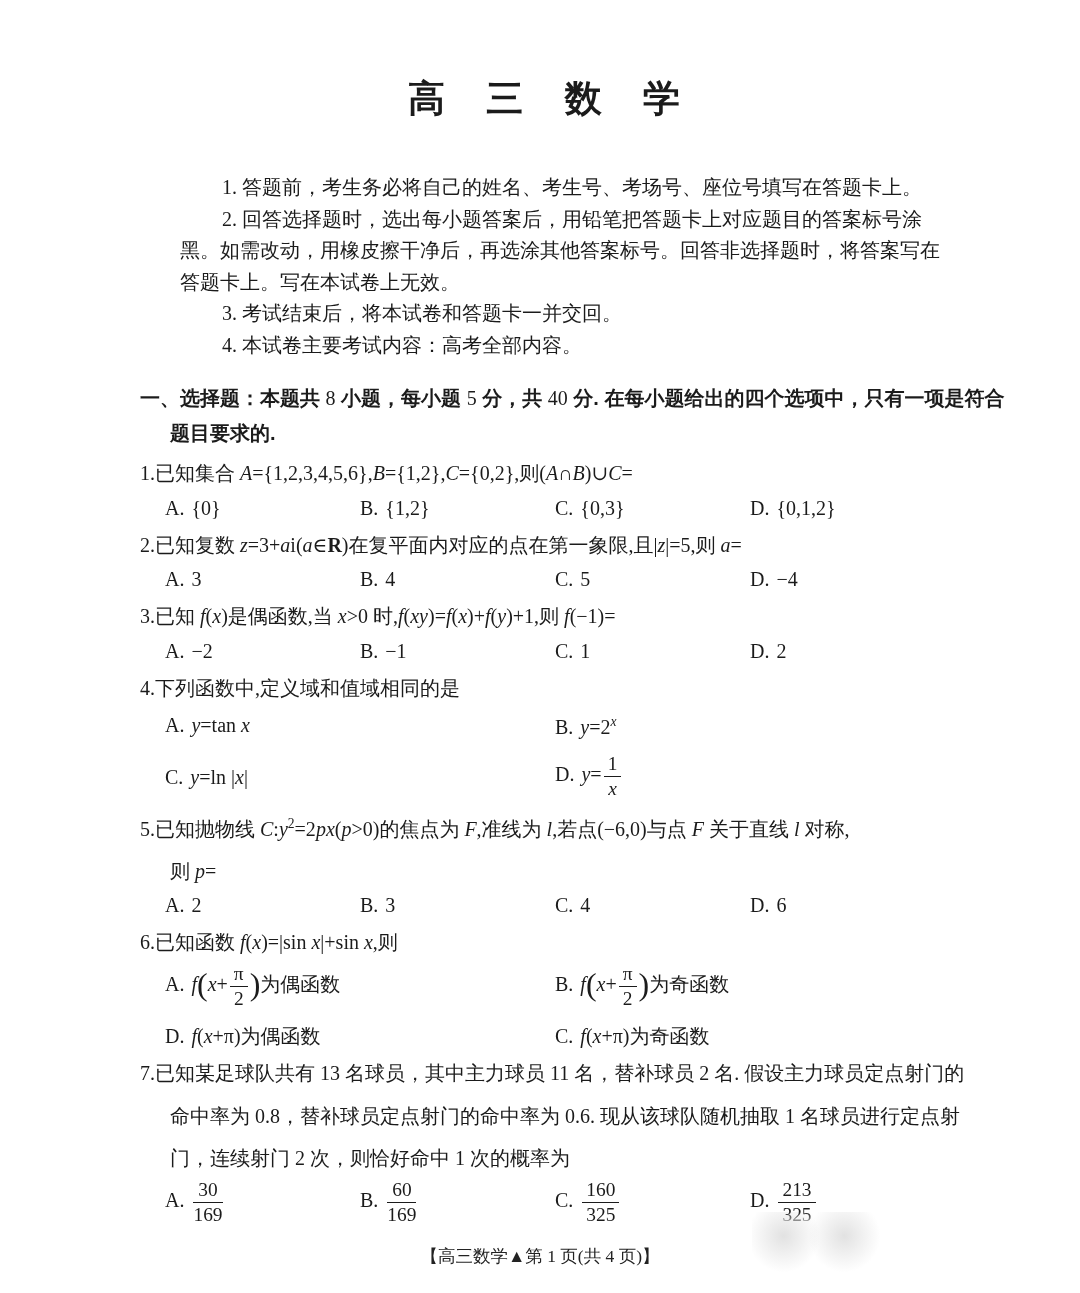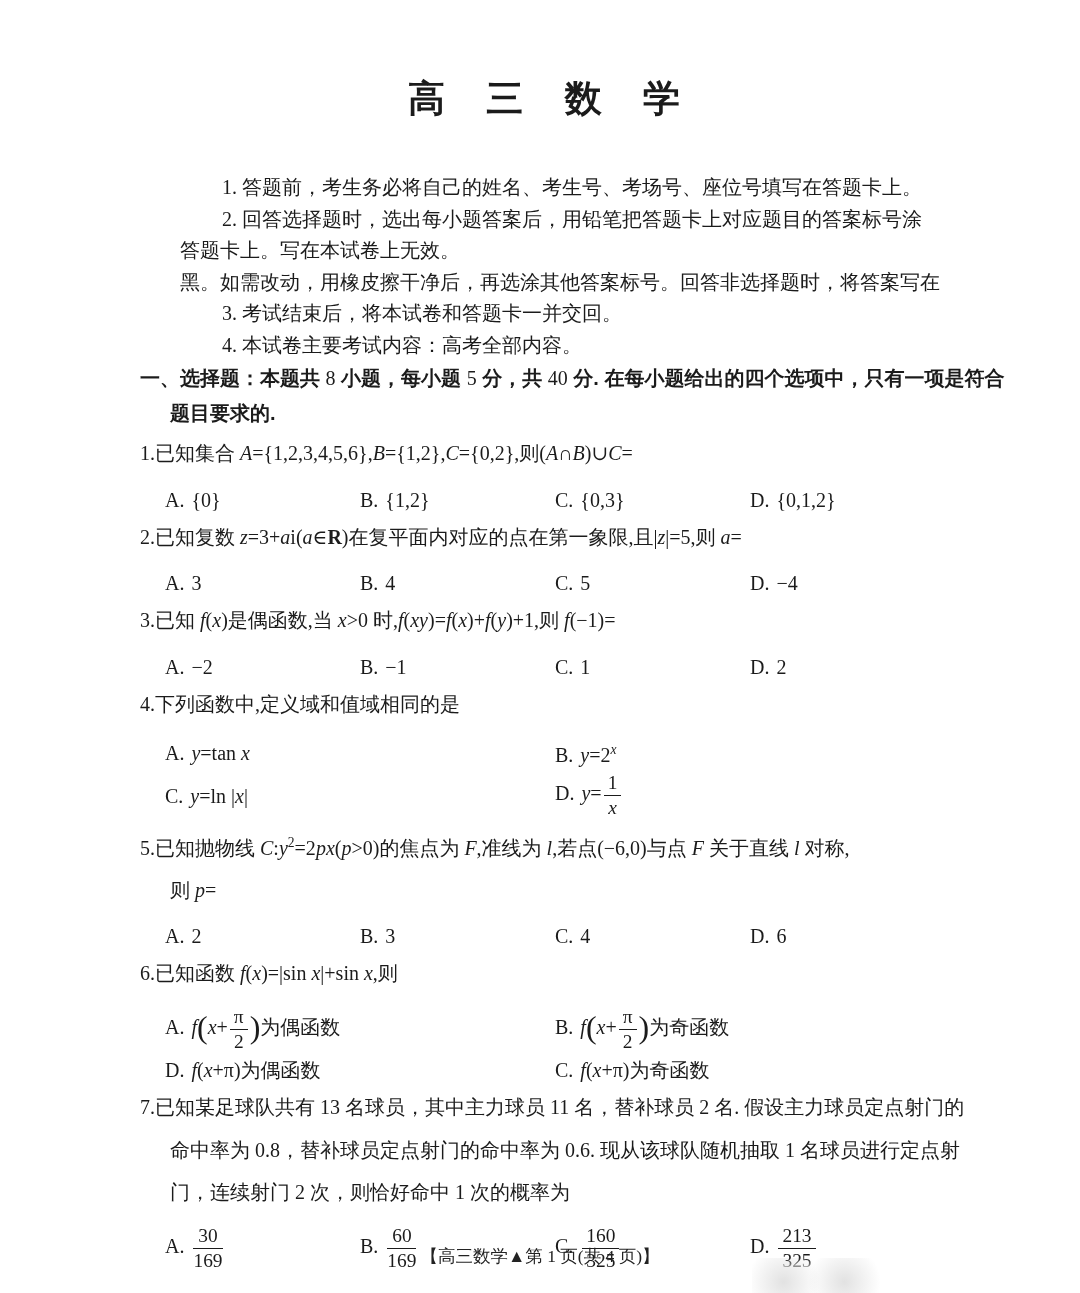--- a/index.html
+++ b/index.html
@@ -14,28 +14,28 @@
   .hei{font-family:"Liberation Sans","DejaVu Sans",sans-serif;font-weight:bold;}
   .title{
     text-align:center;font-size:37px;letter-spacing:0.42em;
     margin:0;padding:76px 0 0 0;line-height:1.25;
     text-indent:0.42em; 
   }
   .notice{margin:50px 0 0 40px;}
   .n-head{font-size:21px;line-height:32px;}
   .n-line{line-height:31.5px;white-space:nowrap;}
   .n-line.ind{padding-left:42px;}
-  .section{font-size:20px;}
+  .section{margin-top:20px;font-size:20px;}
   .s-line{line-height:35px;white-space:nowrap;}
   .s-line.cont{padding-left:30px;}
   .rm{font-family:"Liberation Serif","DejaVu Serif",serif;font-weight:normal;}
   .question{margin-top:7px;}
   .q-line{line-height:30.5px;white-space:nowrap;}
   .q-line.cont{padding-left:30px;margin-top:12px;}
-  .opts{display:grid;padding-left:25px;margin:16px 0 7px 0;align-items:center;row-gap:1px;}
+  .opts{display:grid;padding-left:25px;margin:4px 0 7px 0;align-items:center;row-gap:10px;}
   .opts4{grid-template-columns:195px 195px 195px auto;}
   .opts2{grid-template-columns:390px auto;}
   .opt{white-space:nowrap;line-height:30px;}
   .opt.rel{position:relative;}
   .olab{margin-right:7px;}
   i{font-style:italic;font-family:"Liberation Serif","DejaVu Serif",serif;}
   b{font-weight:bold;}
   sup{font-size:68%;}
   .frac{display:inline-flex;flex-direction:column;text-align:center;vertical-align:middle;line-height:1.15;font-size:0.97em;margin:1px 2px;}
   .frac .fn{display:block;padding:0 4px 1px 4px;border-bottom:1.4px solid #1b1b1b;}
@@ -57,22 +57,22 @@
 </head>
 <body>
 
 <div class="content">
 
   <h1 class="title hei">高 三 数 学</h1>
 
   <div class="notice">
     <div class="n-line ind">1. 答题前，考生务必将自己的姓名、考生号、考场号、座位号填写在答题卡上。</div>
     <div class="n-line ind">2. 回答选择题时，选出每小题答案后，用铅笔把答题卡上对应题目的答案标号涂</div>
+    <div class="n-line">黑。如需改动，用橡皮擦干净后，再选涂其他答案标号。回答非选择题时，将答案写在</div>
     <div class="n-line">答题卡上。写在本试卷上无效。</div>
-    <div class="n-line">黑。如需改动，用橡皮擦干净后，再选涂其他答案标号。回答非选择题时，将答案写在</div>
     <div class="n-line ind">3. 考试结束后，将本试卷和答题卡一并交回。</div>
     <div class="n-line ind">4. 本试卷主要考试内容：高考全部内容。</div>
   </div>
 
   <div class="section hei">
     <div class="s-line">一、选择题：本题共 <span class="rm">8</span> 小题，每小题 <span class="rm">5</span> 分，共 <span class="rm">40</span> 分. 在每小题给出的四个选项中，只有一项是符合</div>
     <div class="s-line cont">题目要求的.</div>
   </div>
 
   <div class="question">

